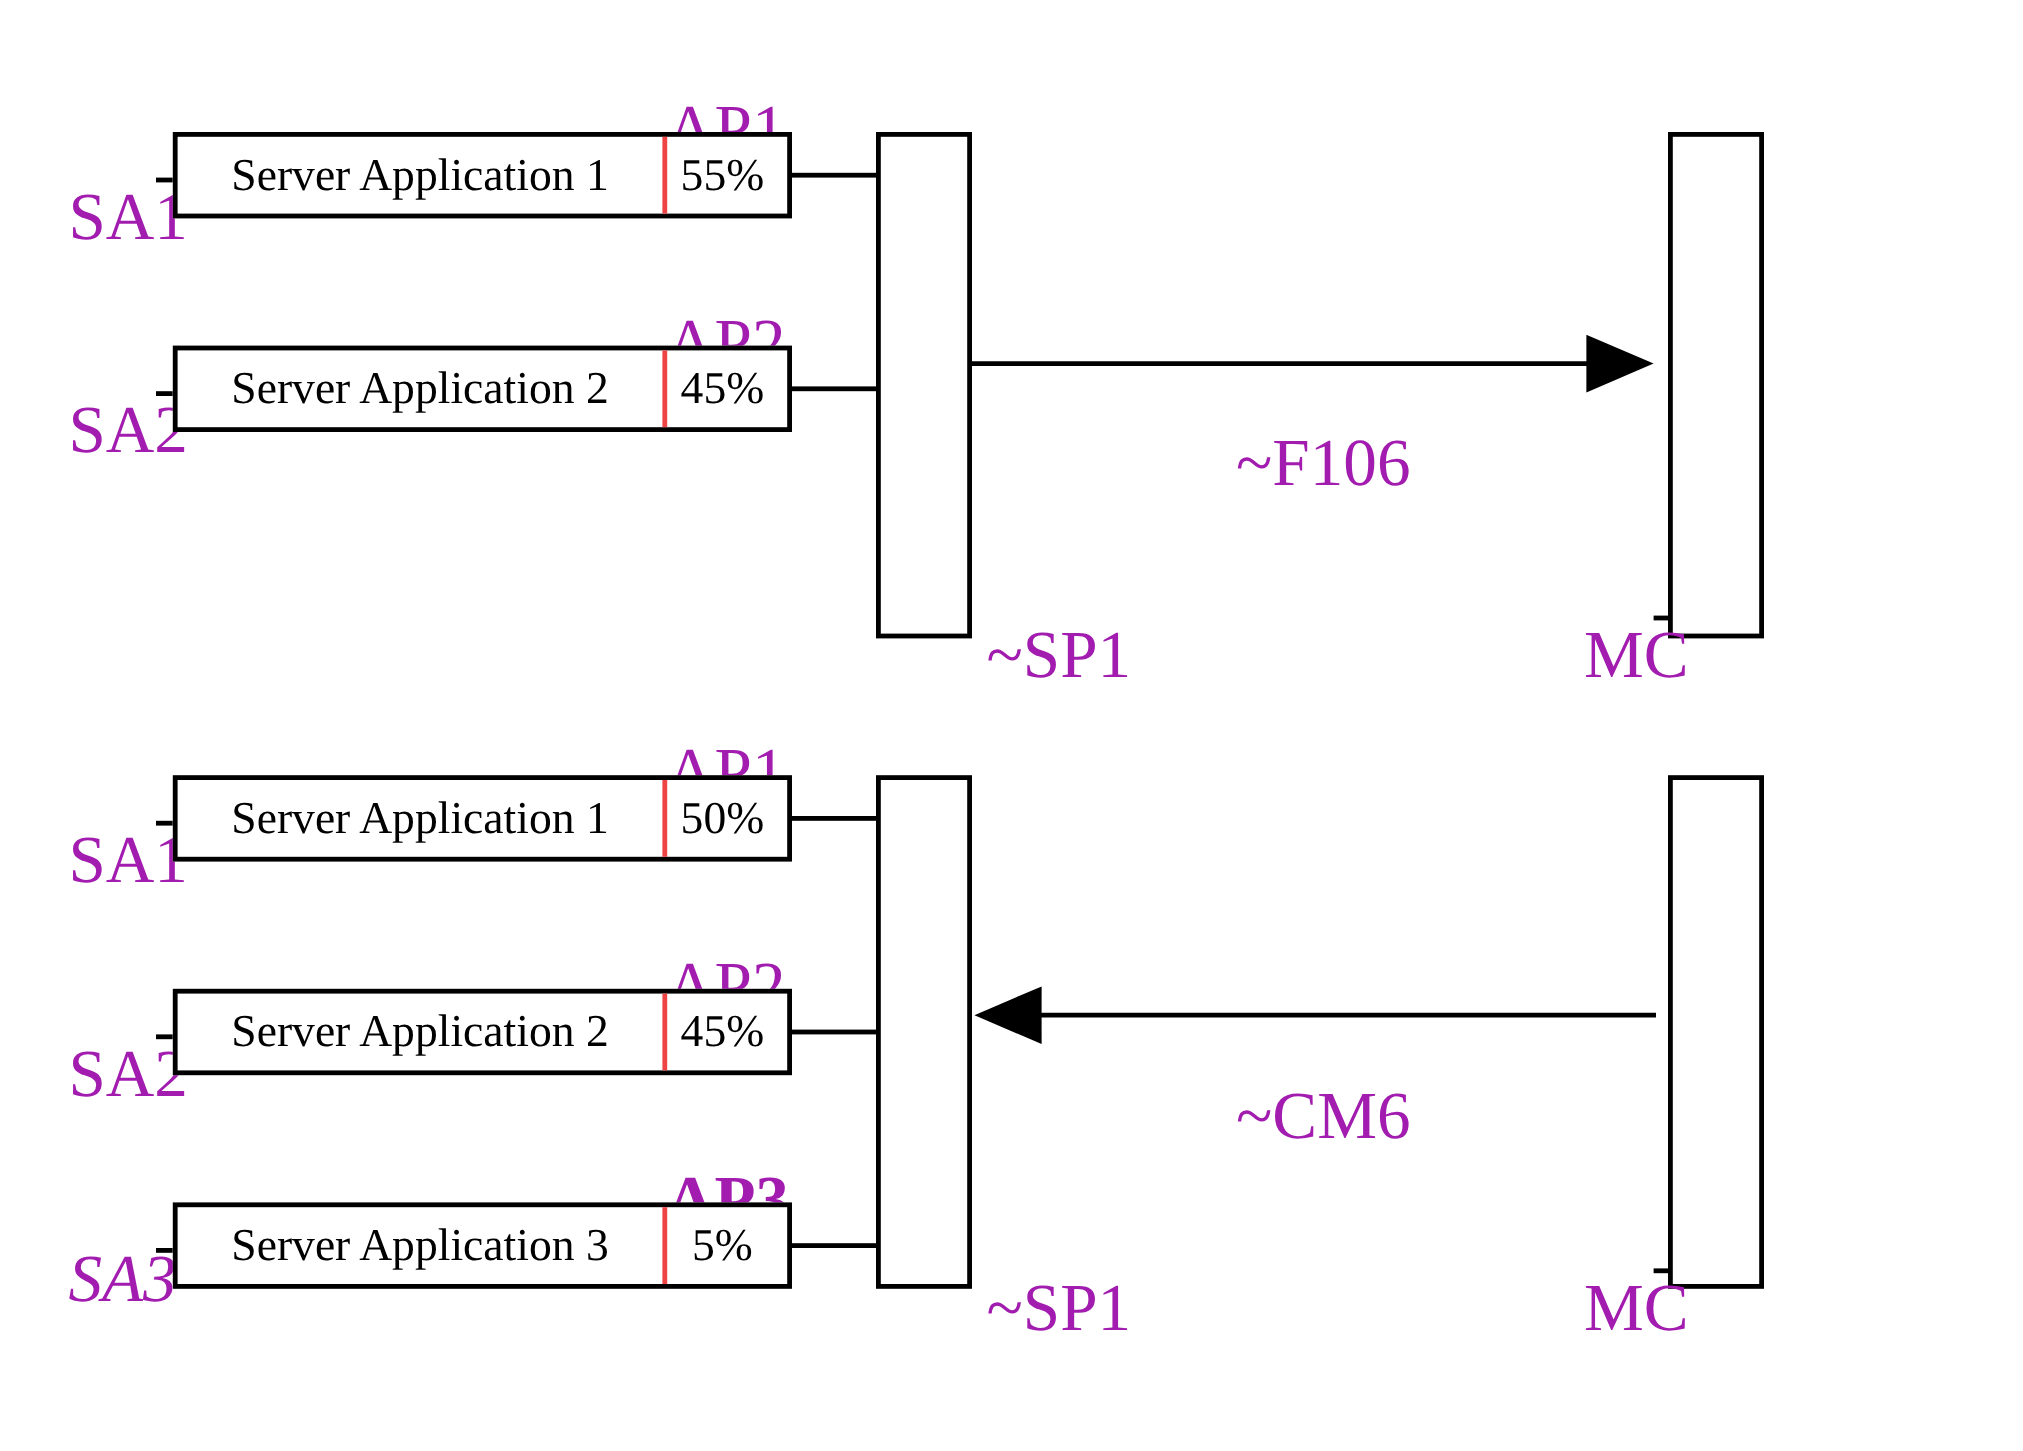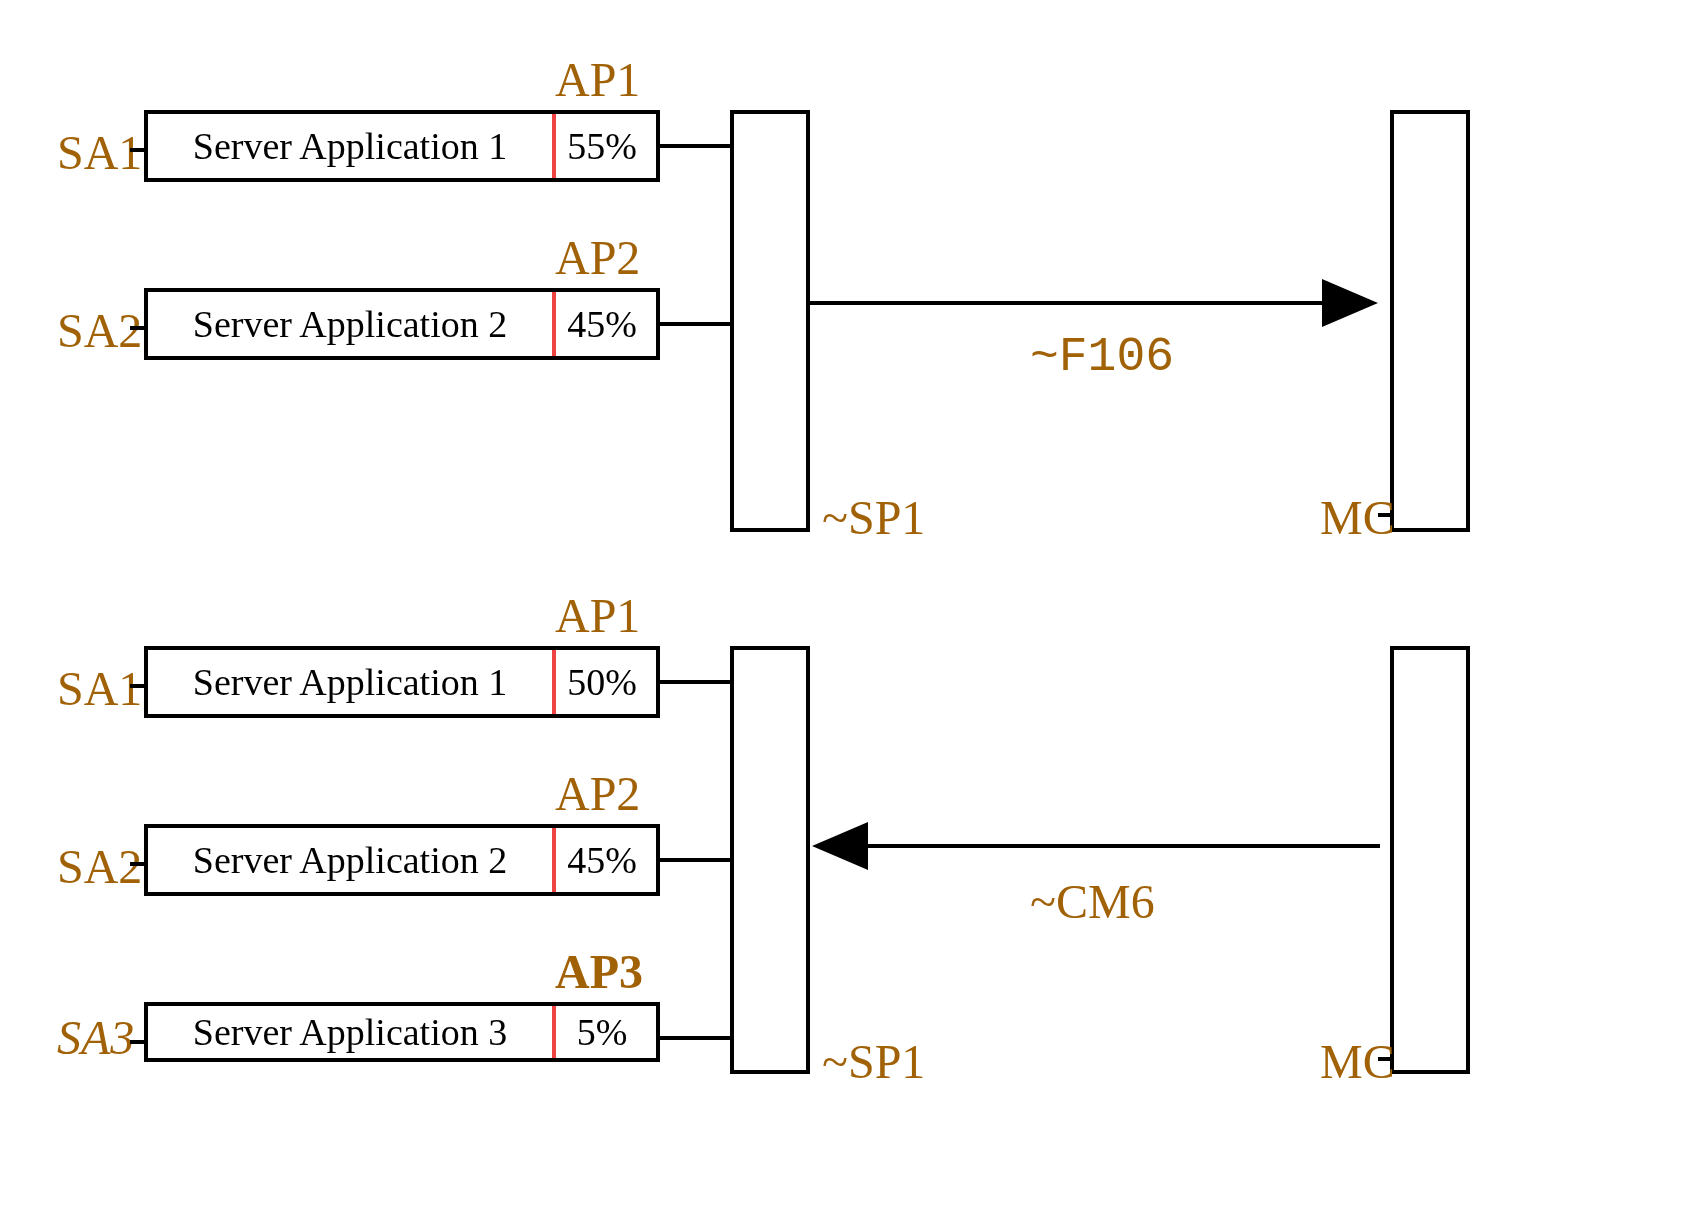--- a/index.html
+++ b/index.html
@@ -8,23 +8,24 @@
     background: #fff;
     font-family: "Times New Roman", Times, serif;
   }
   .canvas {
     position: relative;
     width: 1686px;
     height: 1209px;
   }
   .lbl {
     position: absolute;
-    font-size: 48px;
-    color: #a16207;
+    font-size: 56px;
+    color: #a21caf;
     white-space: nowrap;
+    margin-top: 24px;
   }
   .box {
     position: absolute;
     border: 4px solid #000;
     box-sizing: border-box;
     background: #fff;
   }
   .app-name {
     position: absolute;
     left: 0; top: 0; bottom: 0;
@@ -83,21 +84,21 @@
   <div class="lbl" style="left:822px; top:490px;">~SP1</div>
 
   <svg class="arrow" style="left:810px; top:285px; width:570px; height:40px;">
     <defs>
       <marker id="arrR" markerWidth="14" markerHeight="14" refX="12" refY="6" orient="auto">
         <path d="M0,0 L14,6 L0,12 z" fill="#000"></path>
       </marker>
     </defs>
     <line x1="0" y1="18" x2="560" y2="18" stroke="#000" stroke-width="4" marker-end="url(#arrR)"></line>
   </svg>
-  <div class="lbl" style="left:1030px; top:330px;font-family:Liberation Mono, monospace;">~F106</div>
+  <div class="lbl" style="left:1030px; top:330px;">~F106</div>
 
   <div class="box" style="left:1390px; top:110px; width:80px; height:422px;"></div>
   <div class="lbl" style="left:1320px; top:490px;">MC</div>
   <div class="tick" style="left:1378px; top:513px; width:12px; height:4px;"></div>
 
   <div class="lbl" style="left:555px; top:588px;">AP1</div>
   <div class="lbl" style="left:555px; top:766px;">AP2</div>
   <div class="lbl" style="left:555px; top:944px;font-weight:bold;">AP3</div>
 
   <div class="lbl" style="left:57px; top:661px;">SA1</div>
@@ -108,21 +109,21 @@
   <div class="tick" style="left:130px; top:1040px; width:14px; height:4px;"></div>
 
   <div class="box" style="left:144px; top:646px;  width:516px; height:72px;">
     <div class="app-name" style="width:408px;">Server Application 1</div>
     <div class="app-pct" style="width:108px;">50%</div>
   </div>
   <div class="box" style="left:144px; top:824px;  width:516px; height:72px;">
     <div class="app-name" style="width:408px;">Server Application 2</div>
     <div class="app-pct" style="width:108px;">45%</div>
   </div>
-  <div class="box" style="left:144px; top:1002px; width:516px; height:60px;">
+  <div class="box" style="left:144px; top:1002px; width:516px; height:72px;">
     <div class="app-name" style="width:408px;">Server Application 3</div>
     <div class="app-pct" style="width:108px;">5%</div>
   </div>
 
   <div class="tick" style="left:660px; top:680px;  width:70px; height:4px;"></div>
   <div class="tick" style="left:660px; top:858px;  width:70px; height:4px;"></div>
   <div class="tick" style="left:660px; top:1036px; width:70px; height:4px;"></div>
 
   <div class="box" style="left:730px; top:646px; width:80px; height:428px;"></div>
   <div class="lbl" style="left:822px; top:1034px;">~SP1</div>

